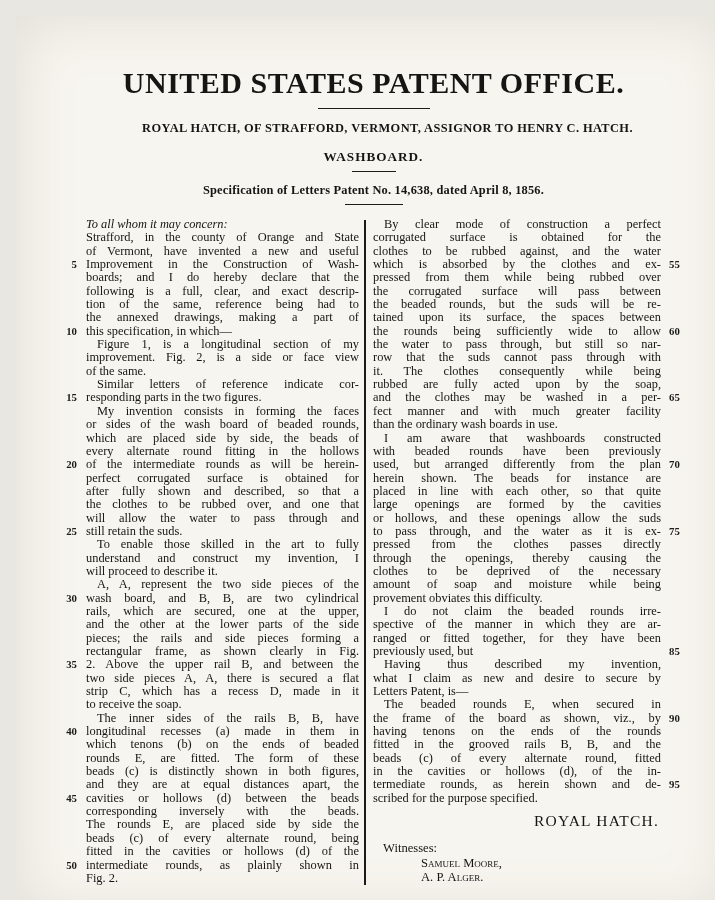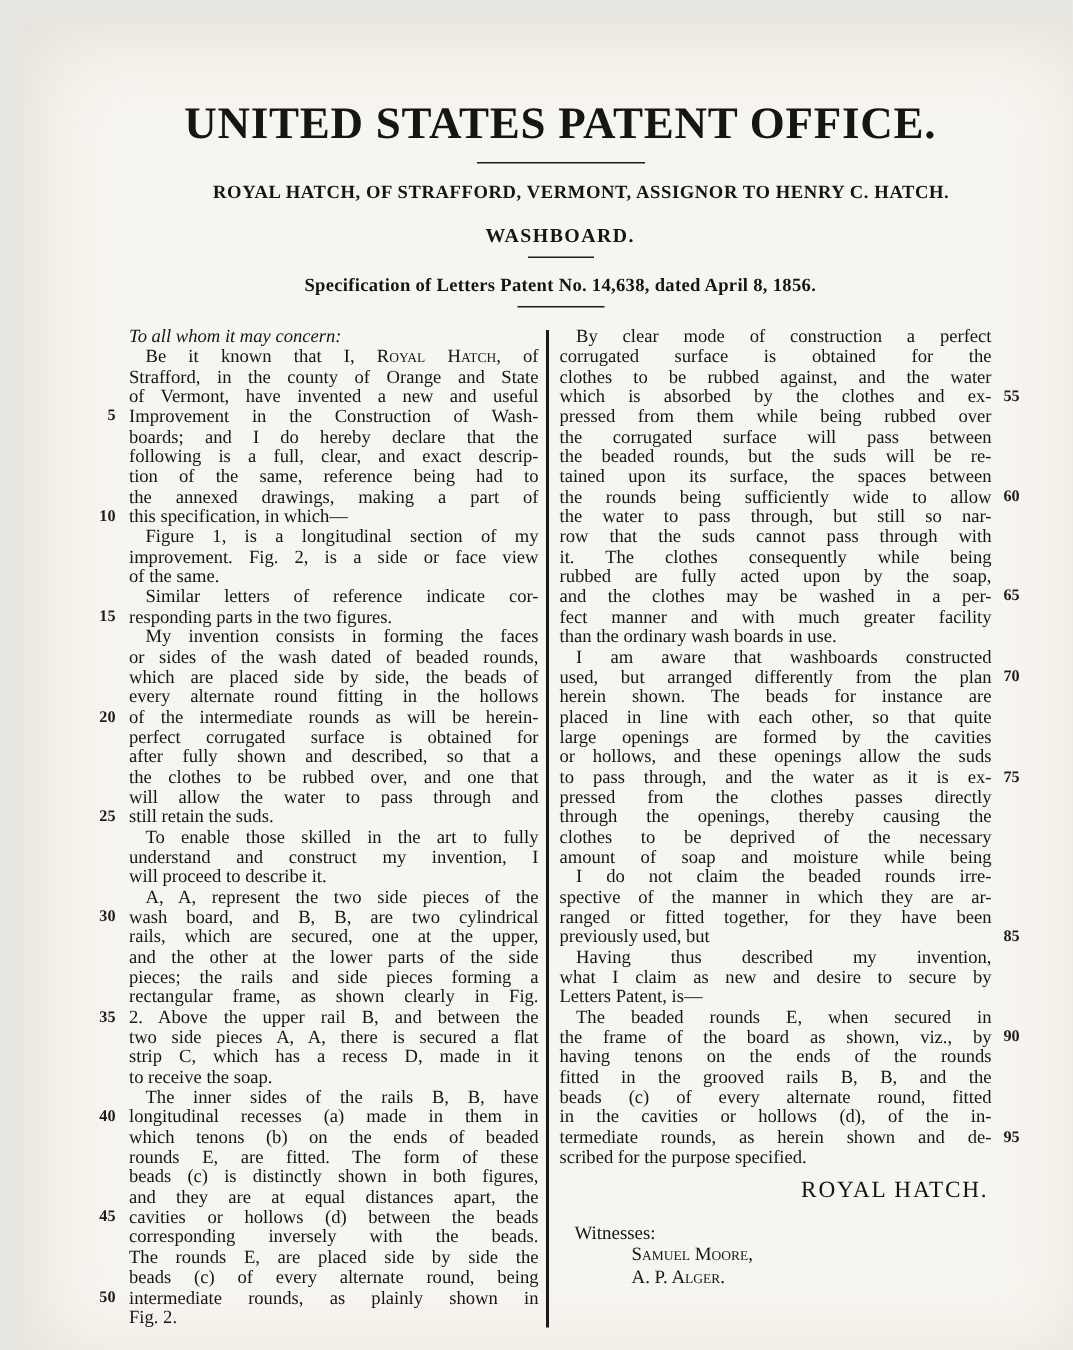--- a/index.html
+++ b/index.html
@@ -120,24 +120,20 @@
     <div class="spec-line">Specification of Letters Patent No. 14,638, dated April 8, 1856.</div>
     <hr class="rule rule-spec">
   </header>
 
   <main class="columns">
     <section class="col col-left" id="col-left">
         <div class="line nj it">
           <span class="lnum"></span>
           <span class="ltxt">To all whom it may concern:</span>
         </div>
-        <div class="line in">
-          <span class="lnum"></span>
-          <span class="ltxt"><span>Be it known that I, </span><span class="sc">Royal Hatch</span><span>, of</span></span>
-        </div>
         <div class="line">
           <span class="lnum"></span>
           <span class="ltxt">Strafford, in the county of Orange and State</span>
         </div>
         <div class="line">
           <span class="lnum"></span>
           <span class="ltxt">of Vermont, have invented a new and useful</span>
         </div>
         <div class="line">
           <span class="lnum">5</span>
@@ -182,21 +178,21 @@
         <div class="line nj">
           <span class="lnum">15</span>
           <span class="ltxt">responding parts in the two figures.</span>
         </div>
         <div class="line in">
           <span class="lnum"></span>
           <span class="ltxt">My invention consists in forming the faces</span>
         </div>
         <div class="line">
           <span class="lnum"></span>
-          <span class="ltxt">or sides of the wash dated of beaded rounds,</span>
+          <span class="ltxt">or sides of the wash board of beaded rounds,</span>
         </div>
         <div class="line">
           <span class="lnum"></span>
           <span class="ltxt">which are placed side by side, the beads of</span>
         </div>
         <div class="line">
           <span class="lnum"></span>
           <span class="ltxt">every alternate round fitting in the hollows</span>
         </div>
         <div class="line">
@@ -307,20 +303,24 @@
           <span class="lnum"></span>
           <span class="ltxt">corresponding inversely with the beads.</span>
         </div>
         <div class="line">
           <span class="lnum"></span>
           <span class="ltxt">The rounds E, are placed side by side the</span>
         </div>
         <div class="line">
           <span class="lnum"></span>
           <span class="ltxt">beads (c) of every alternate round, being</span>
+        </div>
+        <div class="line">
+          <span class="lnum"></span>
+          <span class="ltxt">fitted in the cavities or hollows (d) of the</span>
         </div>
         <div class="line">
           <span class="lnum">50</span>
           <span class="ltxt">intermediate rounds, as plainly shown in</span>
         </div>
         <div class="line nj">
           <span class="lnum"></span>
           <span class="ltxt">Fig. 2.</span>
         </div>
       </section>
@@ -389,20 +389,24 @@
         </div>
         <div class="line nj">
           <span class="ltxt">than the ordinary wash boards in use.</span>
           <span class="lnum"></span>
         </div>
         <div class="line in">
           <span class="ltxt">I am aware that washboards constructed</span>
           <span class="lnum"></span>
         </div>
         <div class="line">
+          <span class="ltxt">with beaded rounds have been previously</span>
+          <span class="lnum"></span>
+        </div>
+        <div class="line">
           <span class="ltxt">used, but arranged differently from the plan</span>
           <span class="lnum">70</span>
         </div>
         <div class="line">
           <span class="ltxt">herein shown.  The beads for instance are</span>
           <span class="lnum"></span>
         </div>
         <div class="line">
           <span class="ltxt">placed in line with each other, so that quite</span>
           <span class="lnum"></span>
@@ -426,20 +430,24 @@
         <div class="line">
           <span class="ltxt">through the openings, thereby causing the</span>
           <span class="lnum"></span>
         </div>
         <div class="line">
           <span class="ltxt">clothes to be deprived of the necessary</span>
           <span class="lnum"></span>
         </div>
         <div class="line">
           <span class="ltxt">amount of soap and moisture while being</span>
+          <span class="lnum"></span>
+        </div>
+        <div class="line nj">
+          <span class="ltxt">provement obviates this difficulty.</span>
           <span class="lnum"></span>
         </div>
         <div class="line in">
           <span class="ltxt">I do not claim the beaded rounds irre-</span>
           <span class="lnum"></span>
         </div>
         <div class="line">
           <span class="ltxt">spective of the manner in which they are ar-</span>
           <span class="lnum"></span>
         </div>

